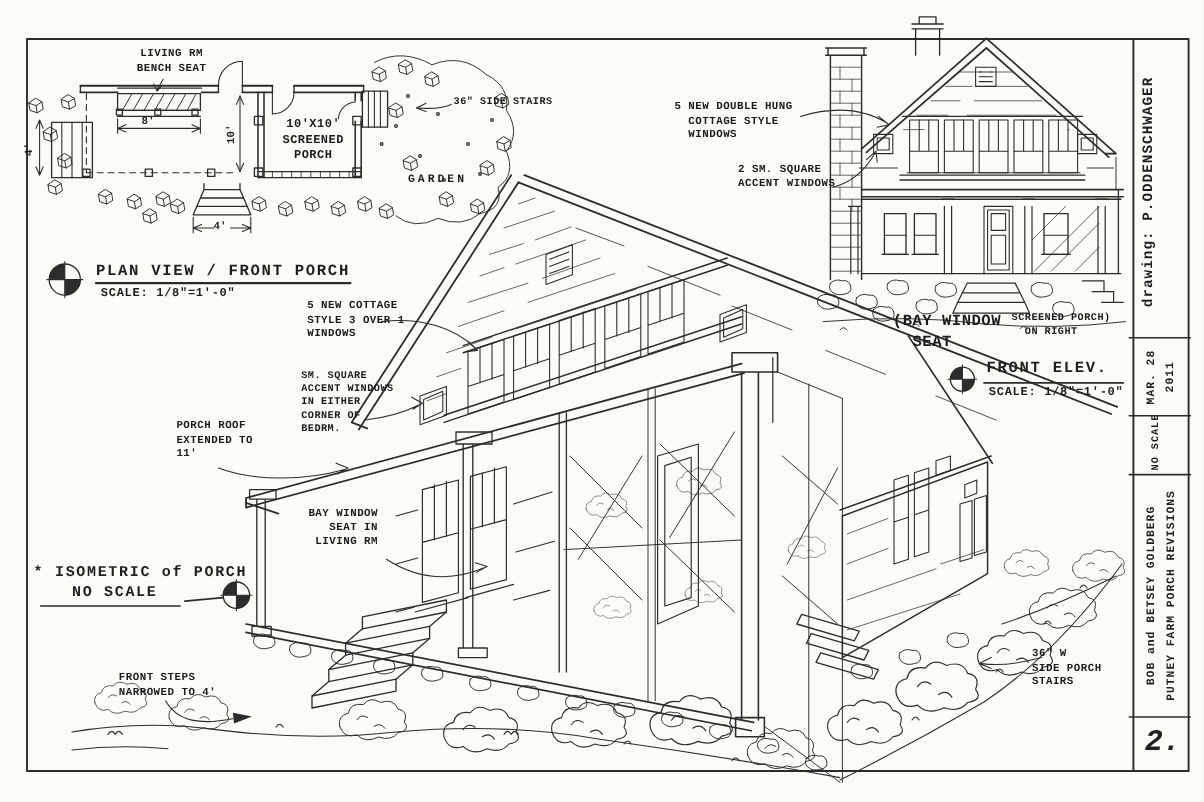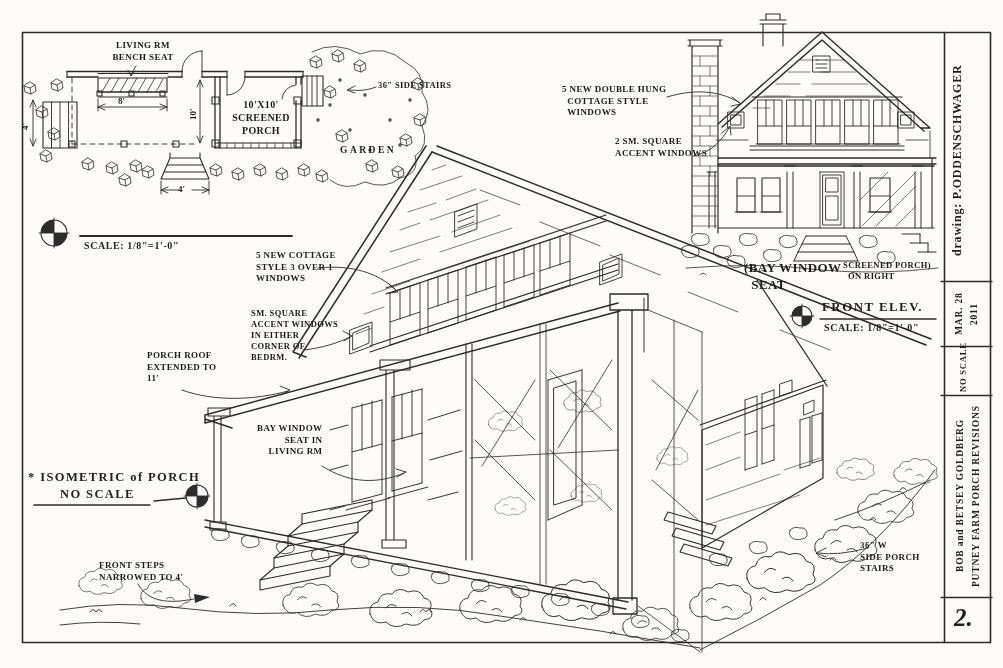--- a/index.html
+++ b/index.html
@@ -1,17 +1,17 @@
 <!DOCTYPE html>
 <html><head>
 <meta charset="utf-8">
 <style>
   html,body{margin:0;padding:0;background:#efefec;}
   #sheet{position:relative;width:1003px;height:668px;background:#fcfbf7;overflow:hidden;
-         font-family:Liberation Serif, serif;color:#1f1f1f;}
+         font-family:Liberation Mono, monospace;color:#1f1f1f;}
   #linework{position:absolute;left:0;top:0;}
   .ann{position:absolute;white-space:pre;font-size:9px;font-weight:700;line-height:1.3;
        letter-spacing:.4px;color:#1c1c1c;}
   .ann-c{text-align:center;}
   .title{position:absolute;font-size:13px;font-weight:700;letter-spacing:1.4px;white-space:pre;}
   .scale{position:absolute;font-size:10px;font-weight:700;letter-spacing:.6px;white-space:pre;}
   .dim{position:absolute;font-size:9px;font-weight:700;white-space:pre;}
   .rot{transform:rotate(-90deg);transform-origin:left top;}
   .vtext{position:absolute;writing-mode:vertical-rl;transform:rotate(180deg);
          white-space:pre;font-weight:700;letter-spacing:.8px;text-align:center;}
@@ -361,20 +361,21 @@
 BENCH SEAT</div>
   <div class="ann" style="left:378px;top:80px;font-size:8.5px;">36" SIDE STAIRS</div>
   <div class="ann ann-c" style="left:228px;top:98px;width:66px;font-size:10px;">10'X10'
 SCREENED
 PORCH</div>
   <div class="ann garden" style="left:340px;top:144px;">GARDEN</div>
   <div class="dim" style="left:118px;top:96px;">8'</div>
   <div class="dim rot" style="left:20px;top:130px;">4'</div>
   <div class="dim rot" style="left:188px;top:120px;">10'</div>
   <div class="dim" style="left:178px;top:184px;">4'</div>
+  <div class="title" style="left:80px;top:218px;">PLAN VIEW / FRONT PORCH</div>
   <div class="scale" style="left:84px;top:240px;">SCALE: 1/8"=1'-0"</div>
 
   <div class="ann" style="left:256px;top:250px;">5 NEW COTTAGE
 STYLE 3 OVER 1
 WINDOWS</div>
   <div class="ann" style="left:251px;top:308px;font-size:8.5px;">SM. SQUARE
 ACCENT WINDOWS
 IN EITHER
 CORNER OF
 BEDRM.</div>

